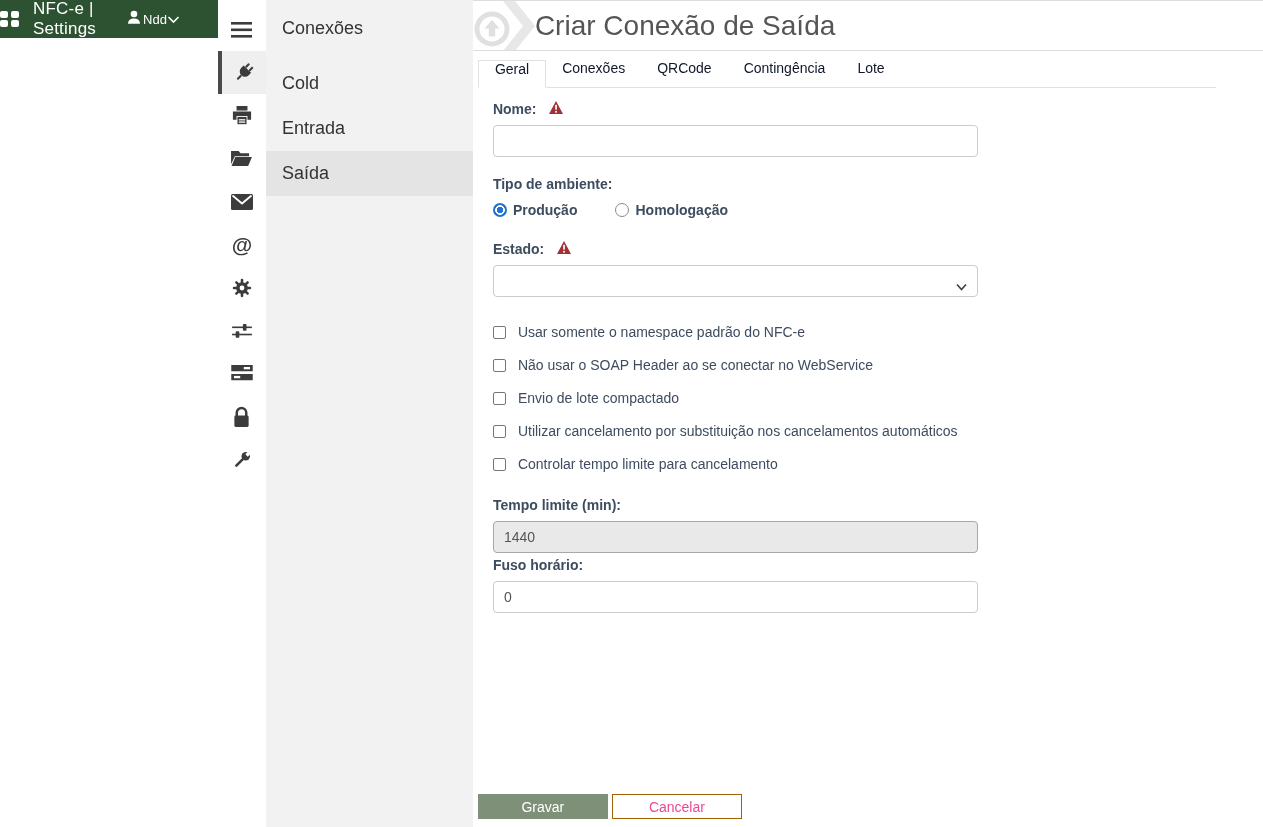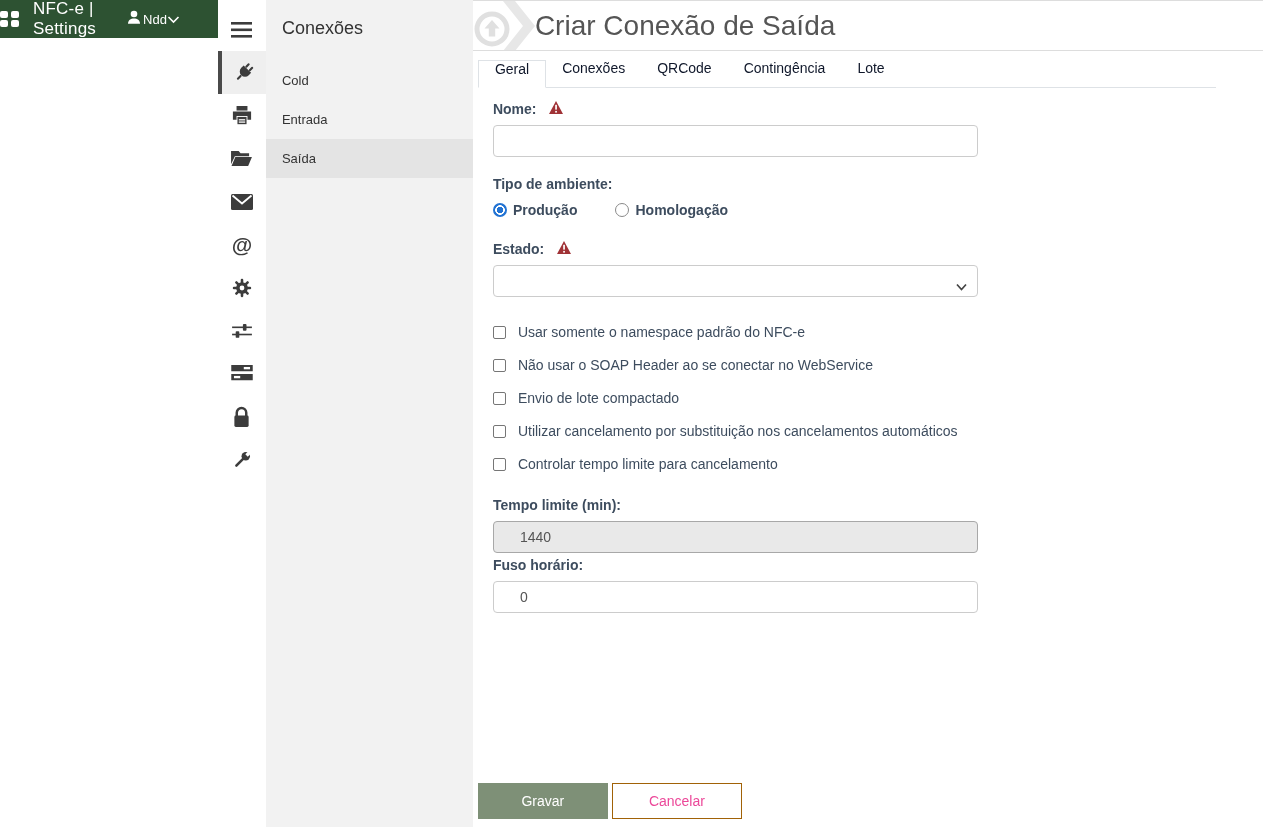--- a/index.html
+++ b/index.html
@@ -23,37 +23,37 @@
   
   .rail { width:48px; background:#fff; flex:0 0 48px; padding-top:8px; }
   .rail-item { height:43px; display:flex; align-items:center; justify-content:center; cursor:pointer; }
   .rail-item.active { background:#efefef; border-left:4px solid #4a4a4a; }
   .rail-item svg { display:block; }
   .at-glyph { font-size:21px; font-weight:700; color:#3c3c3c; line-height:1; }
 
   
   .sidebar { width:207px; flex:0 0 207px; background:#f2f2f2; padding-top:18px; }
   .sidebar-title { font-size:18px; color:#333; padding:0 0 22px 16px; }
-  .side-item { font-size:13px; color:#333; padding:12px 16px; cursor:pointer; }
+  .side-item { font-size:18px; color:#333; padding:12px 16px; cursor:pointer; }
   .side-item.selected { background:#e4e4e4; }
 
   
   .content { flex:1; background:#fff; border-top:1px solid #ddd; display:flex; flex-direction:column; min-width:0; }
 
   .title-row { height:50px; flex:0 0 50px; border-bottom:1px solid #ddd; display:flex; align-items:center; overflow:hidden; }
   .title-icon { width:62px; height:50px; flex:0 0 62px; position:relative; }
   .page-title { font-size:28px; font-weight:400; color:#555; margin-left:0; }
 
   .tabs { display:flex; margin:9px 47px 0 5px; border-bottom:1px solid #dee2e6; }
   .tab { padding:0 16px 10px; font-size:14px; color:#0f172a; cursor:pointer; margin-bottom:-1px; }
   .tab.active { background:#fff; border:1px solid #dee2e6; border-bottom:1px solid #fff; }
 
   .form { width:505px; padding:13px 0 0 20px; }
   .field-label { display:flex; align-items:center; gap:13px; font-size:14px; font-weight:700; color:#3d4c5e; margin-bottom:8px; }
-  .text-input { width:485px; height:32px; border:1px solid #ccc; border-radius:4px; padding:0 26px; font-size:14px;
+  .text-input { width:485px; height:32px; border:1px solid #ccc; border-radius:4px; padding:0 10px; font-size:14px;
                 color:#555; font-family:inherit; background:#fff; outline:none; }
   .text-input:disabled { background:#e9e9e9; border-color:#a8a8a8; color:#555; }
   .group-nome { margin-bottom:19px; }
   .group-tipo { margin-bottom:23px; }
   .group-tipo .field-label { margin-bottom:10px; }
   .radio-row { display:flex; align-items:center; gap:38px; }
   .radio-opt { display:flex; align-items:center; gap:6px; font-size:14px; font-weight:700; color:#3d4c5e; cursor:pointer; }
   input[type="radio"] { appearance:none; -webkit-appearance:none; width:14px; height:14px; border-radius:50%;
                         border:1px solid #8a8a8a; background:#fff; margin:0; cursor:pointer; }
   input[type="radio"]:checked { border:none;
@@ -66,21 +66,21 @@
   .checkbox-row { display:flex; align-items:center; gap:12px; margin-bottom:17px; }
   input[type="checkbox"] { appearance:none; -webkit-appearance:none; width:13px; height:13px; border:1px solid #767676;
                            border-radius:2px; background:#fff; margin:0; flex:0 0 13px; cursor:pointer; }
   .checkbox-row label { font-size:14px; color:#3d4c5e; cursor:pointer; white-space:nowrap; }
 
   .group-tempo { margin-top:25px; }
   .group-tempo .text-input { margin-bottom:4px; }
   .group-fuso .field-label { margin-bottom:8px; }
 
   .actions { margin-top:auto; padding:0 0 8px 5px; display:flex; gap:4px; }
-  .btn { width:130px; height:36px; font-size:14px; font-family:inherit; cursor:pointer; }
+  .btn { width:130px; height:25px; font-size:14px; font-family:inherit; cursor:pointer; }
   .btn-save { background:#7e9077; color:#fff; border:1px solid #7e9077; }
   .btn-cancel { background:#fff; color:#ec4899; border:1px solid #a16207; }
 </style>
 </head>
 <body>
 
 <div class="app">
 
   <header class="topbar">
     <div class="logo">

